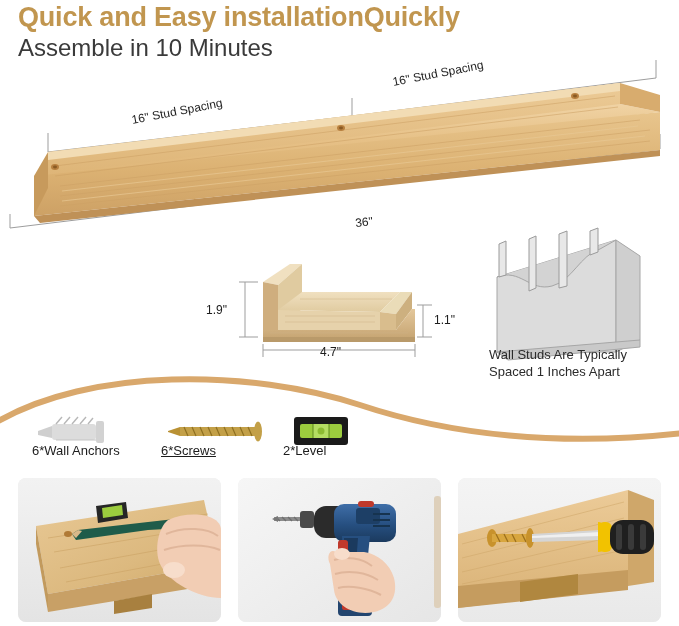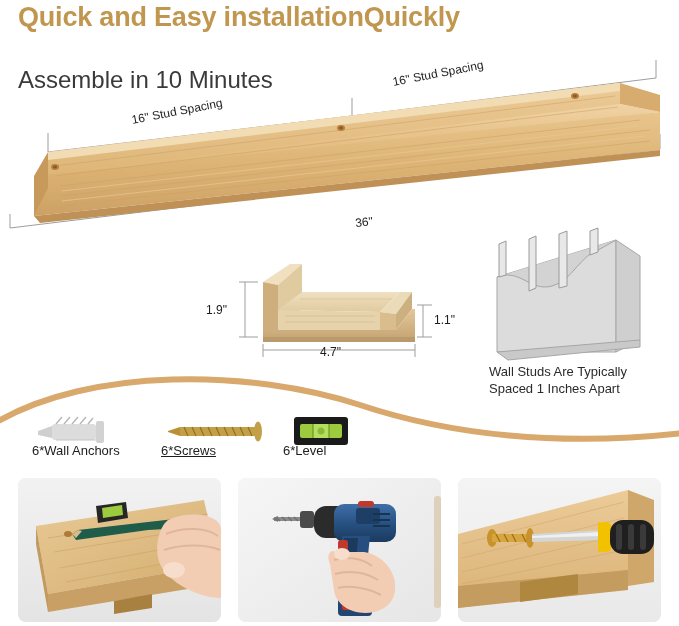--- a/index.html
+++ b/index.html
@@ -18,41 +18,41 @@
 
   
   #header { position: absolute; left: 0; top: 0; width: 679px; height: 70px; }
   #title {
     position: absolute; left: 18px; top: 2px;
     font-size: 27px; font-weight: bold; letter-spacing: -0.2px;
     color: #c1964f; white-space: nowrap;
   }
   #subtitle {
     position: absolute; left: 18px; top: 34px;
-    font-size: 24px; font-weight: normal; color: #3a3a3a; white-space: nowrap; margin-top: 32px;
+    font-size: 24px; font-weight: normal; color: #3a3a3a; white-space: nowrap;
   }
 
   
   .stage { position: absolute; left: 0; top: 0; }
 
   
   .dim {
     position: absolute;
     font-size: 12px;
     color: #1d1d1d;
     white-space: nowrap;
   }
   .dim-rot-a { transform: rotate(-11deg); transform-origin: left bottom; }
   .dim-rot-b { transform: rotate(-11deg); transform-origin: left bottom; }
   .dim-rot-c { transform: rotate(-6deg);  transform-origin: left bottom; }
 
   
   #studs-caption {
     position: absolute; left: 489px; top: 346px;
-    font-size: 13px; line-height: 17px; color: #2b2b2b; white-space: nowrap; margin-top: 17px;
+    font-size: 13px; line-height: 17px; color: #2b2b2b; white-space: nowrap;
   }
 
   
   .hw-label {
     position: absolute;
     font-size: 13px;
     color: #1d1d1d;
     white-space: nowrap;
   }
 
@@ -292,21 +292,21 @@
     <circle cx="321" cy="26" r="3.5" fill="#8cbb32"></circle>
     <g stroke="#5f8a1e" stroke-width="1">
       <path d="M313 19 L313 33"></path>
         <path d="M329 19 L329 33"></path>
     </g>
   </g>
 </svg>
 
 <div class="hw-label" style="left:32px; top:443px;">6*Wall Anchors</div>
 <div class="hw-label" style="left:161px; top:443px;text-decoration:underline;">6*Screws</div>
-<div class="hw-label" style="left:283px; top:443px;">6*Level</div>
+<div class="hw-label" style="left:283px; top:443px;">2*Level</div>
 
 <div class="panel" id="panel-1">
   <svg width="203" height="144" viewBox="0 0 203 144">
     <defs>
       <linearGradient id="p1bg" x1="0" y1="0" x2="0" y2="1">
         <stop offset="0%" stop-color="#f2f2f2"></stop>
           <stop offset="100%" stop-color="#e4e4e4"></stop>
       </linearGradient>
       <linearGradient id="p1wood" x1="0" y1="0" x2="1" y2="1">
         <stop offset="0%" stop-color="#e8c894"></stop>

